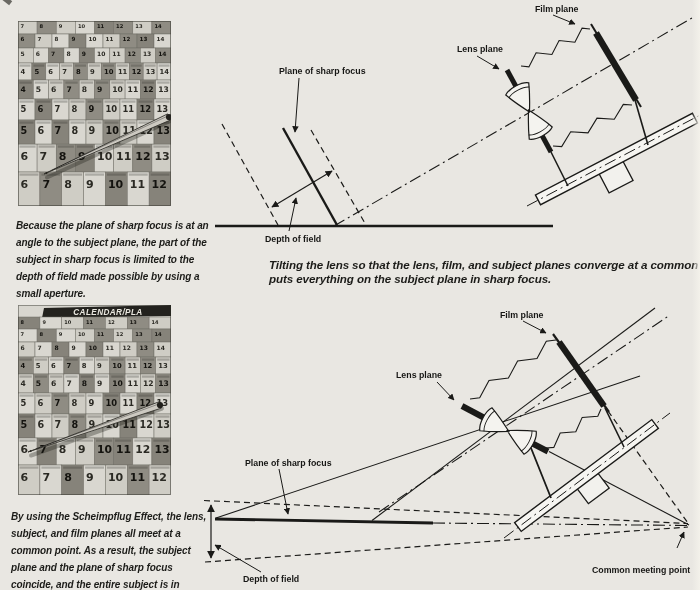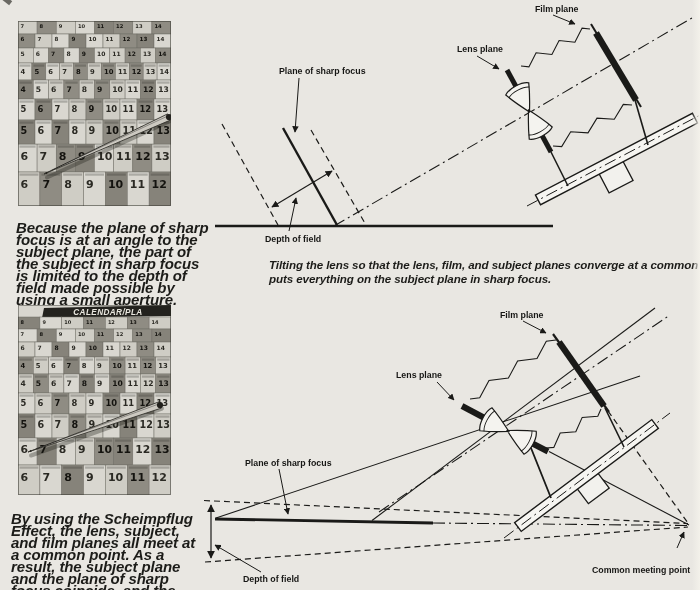--- a/index.html
+++ b/index.html
@@ -15,21 +15,21 @@
   .edge-light{
     position:absolute;right:0;top:0;width:8px;height:100%;
     background:linear-gradient(to right, rgba(244,242,236,0), #f3f1ea);
   }
   .photo{position:absolute;}
   .cap{
     position:absolute;
     font-style:italic;font-weight:bold;color:#1c1c19;
     letter-spacing:-0.1px;
   }
-  .cap-small{font-size:15px;line-height:12px;}
+  .cap-small{font-size:10px;line-height:17px;}
   .cap-mid{font-size:11.6px;line-height:14.6px;margin-left:47px;}
   .diagram{position:absolute;}
   .dlbl{
     font-family:"Liberation Sans",sans-serif;
     font-weight:bold;font-size:8.8px;fill:#171715;
   }
   .hdr-txt{
     font-family:"Liberation Sans",sans-serif;
     font-weight:bold;font-style:italic;font-size:8.2px;
     fill:#e9e7df;letter-spacing:.4px;

